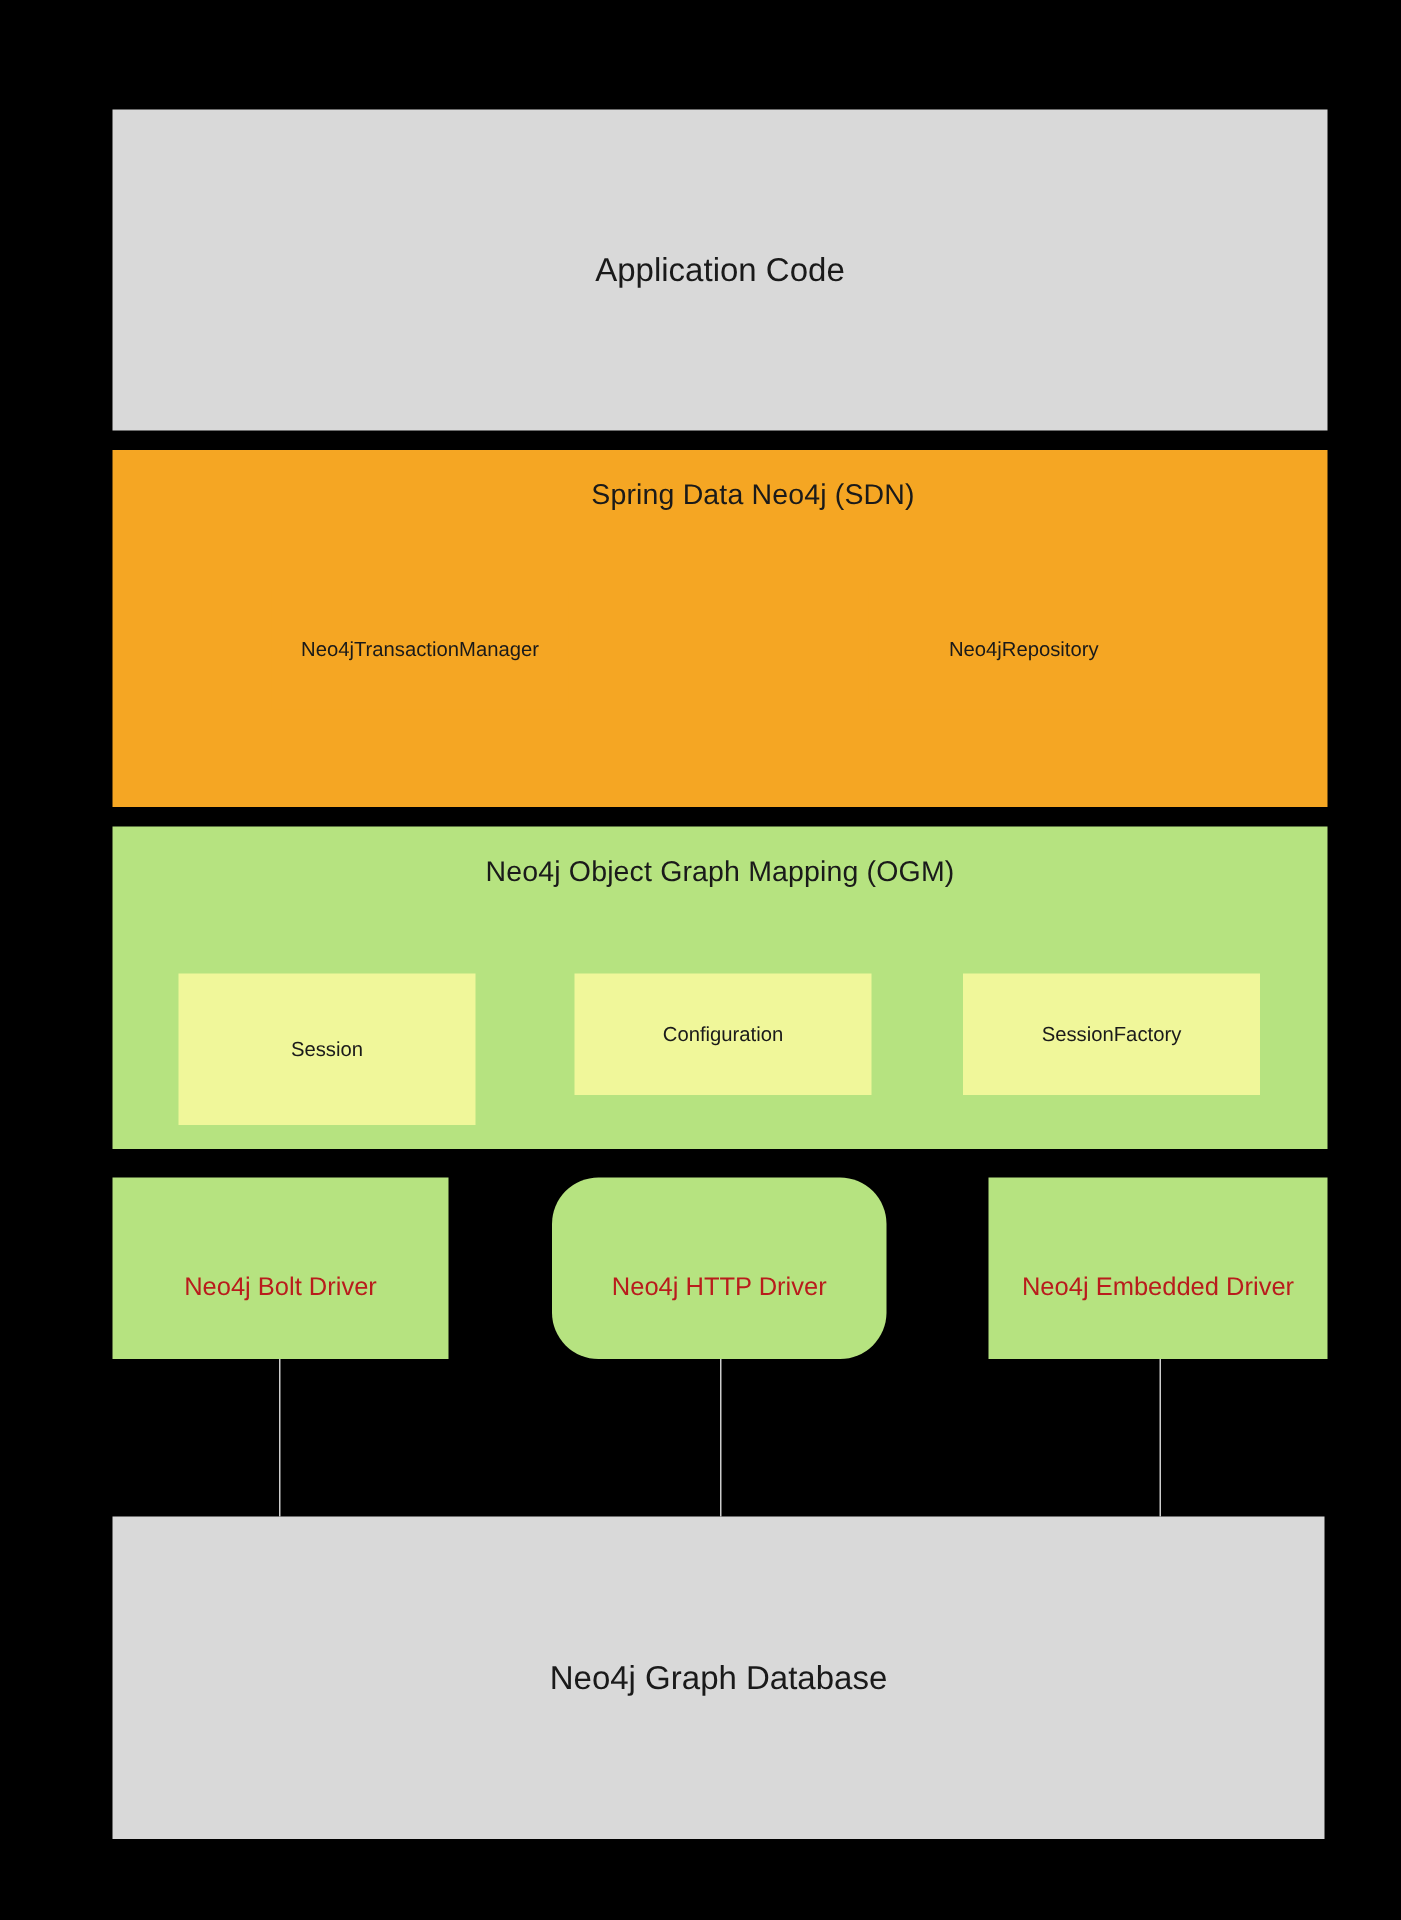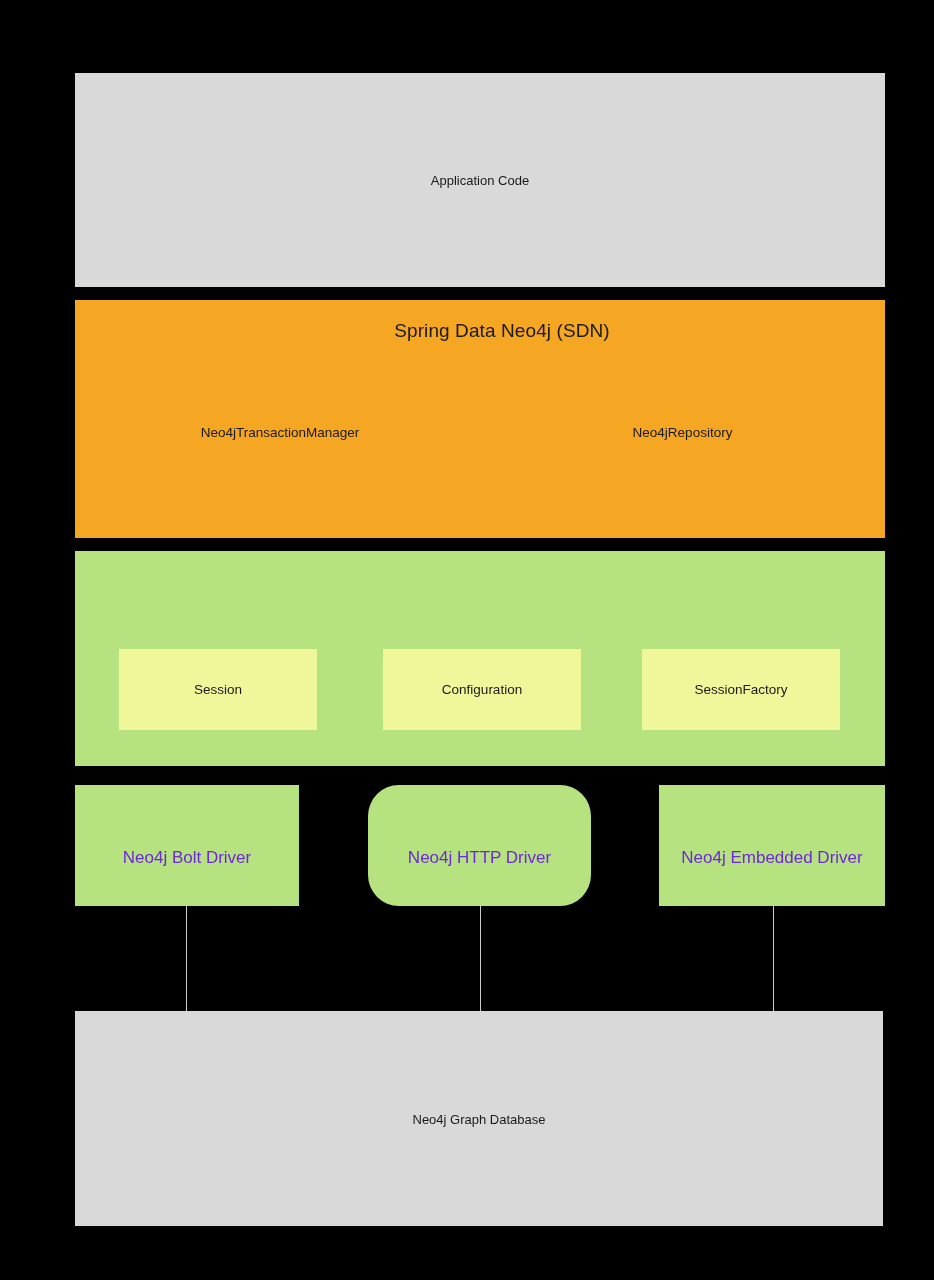--- a/index.html
+++ b/index.html
@@ -46,38 +46,38 @@
     white-space: nowrap;
   }
   .driver-box {
     position: absolute;
     box-sizing: border-box;
     display: flex;
     align-items: center;
     justify-content: center;
   }
   .driver-label {
-    color: #6d28d9;
+    color: #b91c1c;
     font-size: 17px;
     white-space: nowrap;
     text-align: center;
     margin-top: 25px;
   }
   .connector {
     position: absolute;
     width: 1px;
     background: #cccccc;
   }
   .app-label, .db-label {
     position: absolute;
     left: 0;
     right: 0;
     text-align: center;
     color: #1a1a1a;
-    font-size: 13px;
+    font-size: 22px;
     white-space: nowrap;
   }
 </style>
 </head>
 <body>
 
 <div id="canvas">
 
   <div class="band" style="left:75px; top:73px; width:810px; height:214px; background:#d9d9d9;">
     <div class="app-label" style="top:50%; transform:translateY(-50%);">Application Code</div>
@@ -89,22 +89,23 @@
     <div class="subbox" style="left:106px; top:92px; width:198px; height:81px; background:#f5a623;">
       <span class="subbox-label">Neo4jTransactionManager</span>
     </div>
 
     <div class="subbox" style="left:504px; top:92px; width:207px; height:81px; background:#f5a623;">
       <span class="subbox-label">Neo4jRepository</span>
     </div>
   </div>
 
   <div class="band" style="left:75px; top:551px; width:810px; height:215px; background:#b6e380;">
+    <div class="band-title" style="top:20px;">Neo4j Object Graph Mapping (OGM)</div>
 
-    <div class="subbox" style="left:44px; top:98px; width:198px; height:81px; background:#f0f79a;">
+    <div class="subbox" style="left:44px; top:98px; width:198px; height:101px; background:#f0f79a;">
       <span class="subbox-label">Session</span>
     </div>
 
     <div class="subbox" style="left:308px; top:98px; width:198px; height:81px; background:#f0f79a;">
       <span class="subbox-label">Configuration</span>
     </div>
 
     <div class="subbox" style="left:567px; top:98px; width:198px; height:81px; background:#f0f79a;">
       <span class="subbox-label">SessionFactory</span>
     </div>

